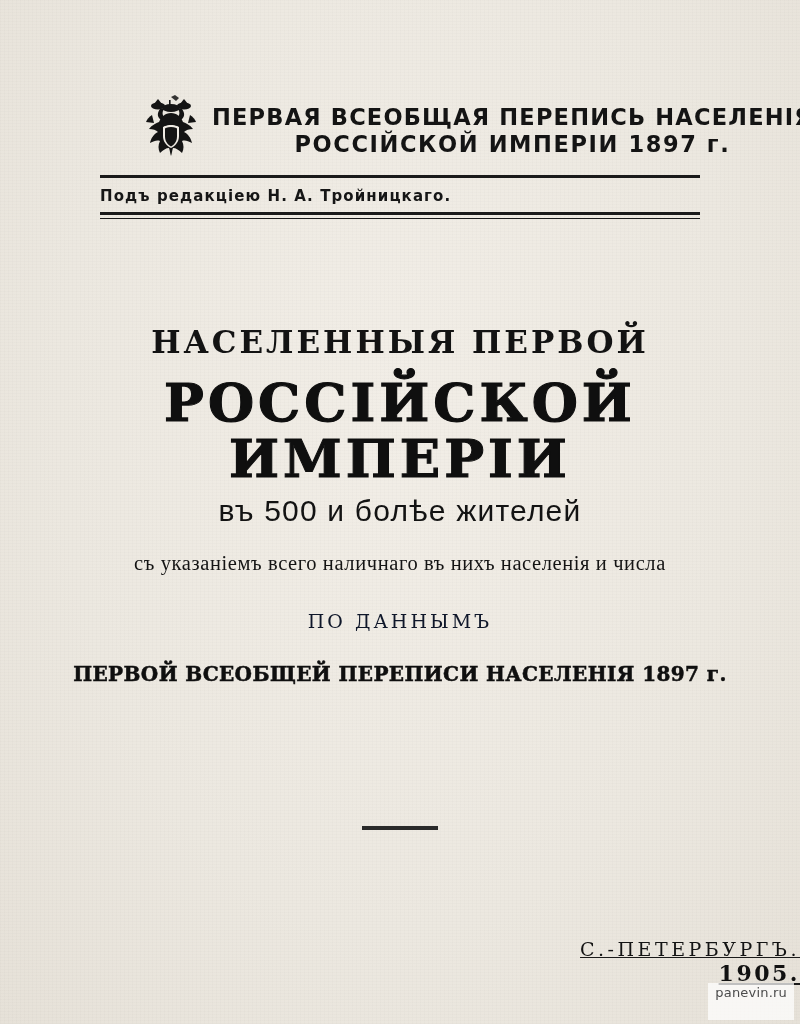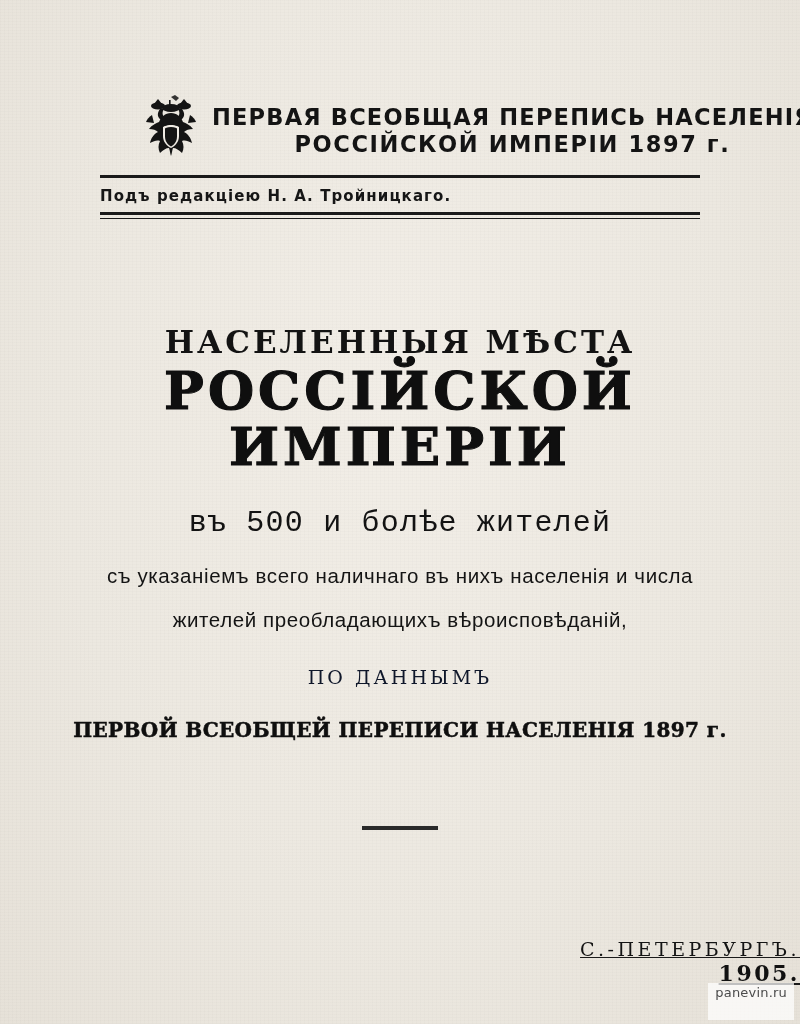--- a/index.html
+++ b/index.html
@@ -111,33 +111,33 @@
     letter-spacing: 3px;
     color: #131313;
     line-height: 1.1;
   }
   .t-line2 {
     font-family: "DejaVu Serif", serif;
     font-weight: bold;
     font-size: 53px;
     letter-spacing: 4px;
     color: #0f0f0f;
-    margin-top: 4px;
+    margin-top: 16px;
     line-height: 1.05;
     -webkit-text-stroke: 1.1px #0f0f0f;
   }
   .t-line3 {
-    font-family: Liberation Mono, monospace;
+    font-family: Liberation Sans, sans-serif;
     font-size: 30px;
     letter-spacing: 1.2px;
     color: #131313;
-    margin-top: 32px;
+    margin-top: 8px;
   }
   .t-line4, .t-line5 {
-    font-family: Liberation Sans, sans-serif;
+    font-family: Liberation Serif, serif;
     font-size: 20.5px;
     letter-spacing: 0.6px;
     color: #141414;
     margin-top: 22px;
     line-height: 1.35;
   }
   .t-line5 { margin-top: 16px; }
   .t-line6 {
     font-family: "DejaVu Serif", serif;
     font-size: 19px;
@@ -246,25 +246,24 @@
 
     <div class="editor-line">Подъ редакцiею Н. А. Тройницкаго.</div>
 
     <div class="rule-double">
       <div class="r1"></div>
       <div class="r2"></div>
     </div>
   </div>
 
   <div class="title-block">
-    <div class="t-line1">НАСЕЛЕННЫЯ МѢСТА</div>
+    <div class="t-line1">НАСЕЛЕННЫЯ ПЕРВОЙ</div>
     <div class="t-line2">РОССІЙСКОЙ ИМПЕРІИ</div>
     <div class="t-line3">въ 500 и болѣе жителей</div>
     <div class="t-line4">съ указаніемъ всего наличнаго въ нихъ населенія и числа</div>
-    <div class="t-line5">жителей преобладающихъ вѣроисповѣданій,</div>
     <div class="t-line6">ПО ДАННЫМЪ</div>
     <div class="t-line7">ПЕРВОЙ ВСЕОБЩЕЙ ПЕРЕПИСИ НАСЕЛЕНІЯ 1897 г.</div>
   </div>
 
   <div class="divider"></div>
 
   <div class="imprint">
     <div class="imprint-city">С.-ПЕТЕРБУРГЪ.</div>
     <div class="imprint-year">1905.</div>
   </div>

